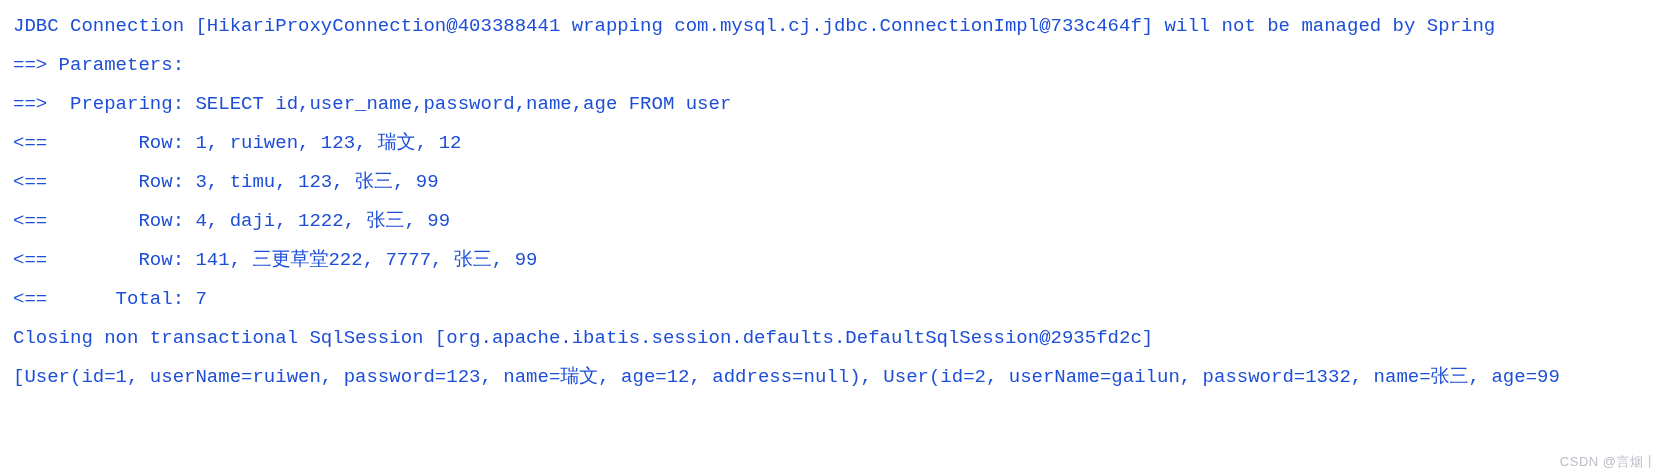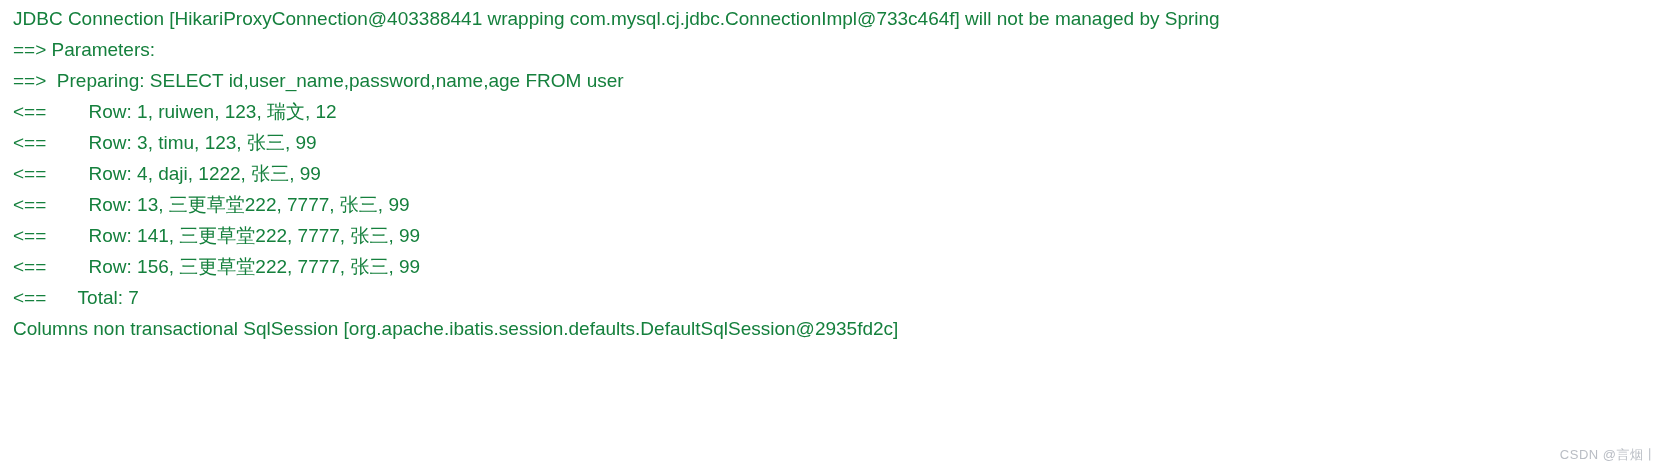--- a/index.html
+++ b/index.html
@@ -12,31 +12,32 @@
     background: #ffffff;
     overflow: hidden;
     position: relative;
   }
   .console {
     position: relative;
     z-index: 1;
     padding: 3px 0 0 13px;
   }
   .line {
-    font-family: Liberation Sans, sans-serif;
+    font-family: Liberation Mono, monospace;
     font-size: 19px;
     line-height: 31px;
-    color: #15803d;
+    color: #1d4ed8;
     white-space: pre;
     letter-spacing: 0;
+    margin-top: 8px;
   }
   .watermark {
     position: absolute;
     right: 4px;
-    bottom: 10px;
+    bottom: 3px;
     z-index: 0;
     font-family: "Liberation Sans", sans-serif;
     font-size: 13px;
     color: #b9bdc4;
     letter-spacing: 0.5px;
     white-space: pre;
     margin-left: 37px;
   }
 </style>
 </head>
@@ -44,18 +45,17 @@
 
 <div class="watermark">CSDN @言烟丨</div>
 
 <div class="console">
   <div class="line">JDBC Connection [HikariProxyConnection@403388441 wrapping com.mysql.cj.jdbc.ConnectionImpl@733c464f] will not be managed by Spring</div>
   <div class="line">==&gt; Parameters: </div>
   <div class="line">==&gt;  Preparing: SELECT id,user_name,password,name,age FROM user</div>
   <div class="line">&lt;==        Row: 1, ruiwen, 123, 瑞文, 12</div>
   <div class="line">&lt;==        Row: 3, timu, 123, 张三, 99</div>
   <div class="line">&lt;==        Row: 4, daji, 1222, 张三, 99</div>
-  <div class="line">&lt;==        Row: 13, 三更草堂222, 7777, 张三, 99</div>
   <div class="line">&lt;==        Row: 141, 三更草堂222, 7777, 张三, 99</div>
-  <div class="line">&lt;==        Row: 156, 三更草堂222, 7777, 张三, 99</div>
   <div class="line">&lt;==      Total: 7</div>
-  <div class="line">Columns non transactional SqlSession [org.apache.ibatis.session.defaults.DefaultSqlSession@2935fd2c]</div>
+  <div class="line">Closing non transactional SqlSession [org.apache.ibatis.session.defaults.DefaultSqlSession@2935fd2c]</div>
+  <div class="line">[User(id=1, userName=ruiwen, password=123, name=瑞文, age=12, address=null), User(id=2, userName=gailun, password=1332, name=张三, age=99</div>
 </div>
 
 </body></html>

